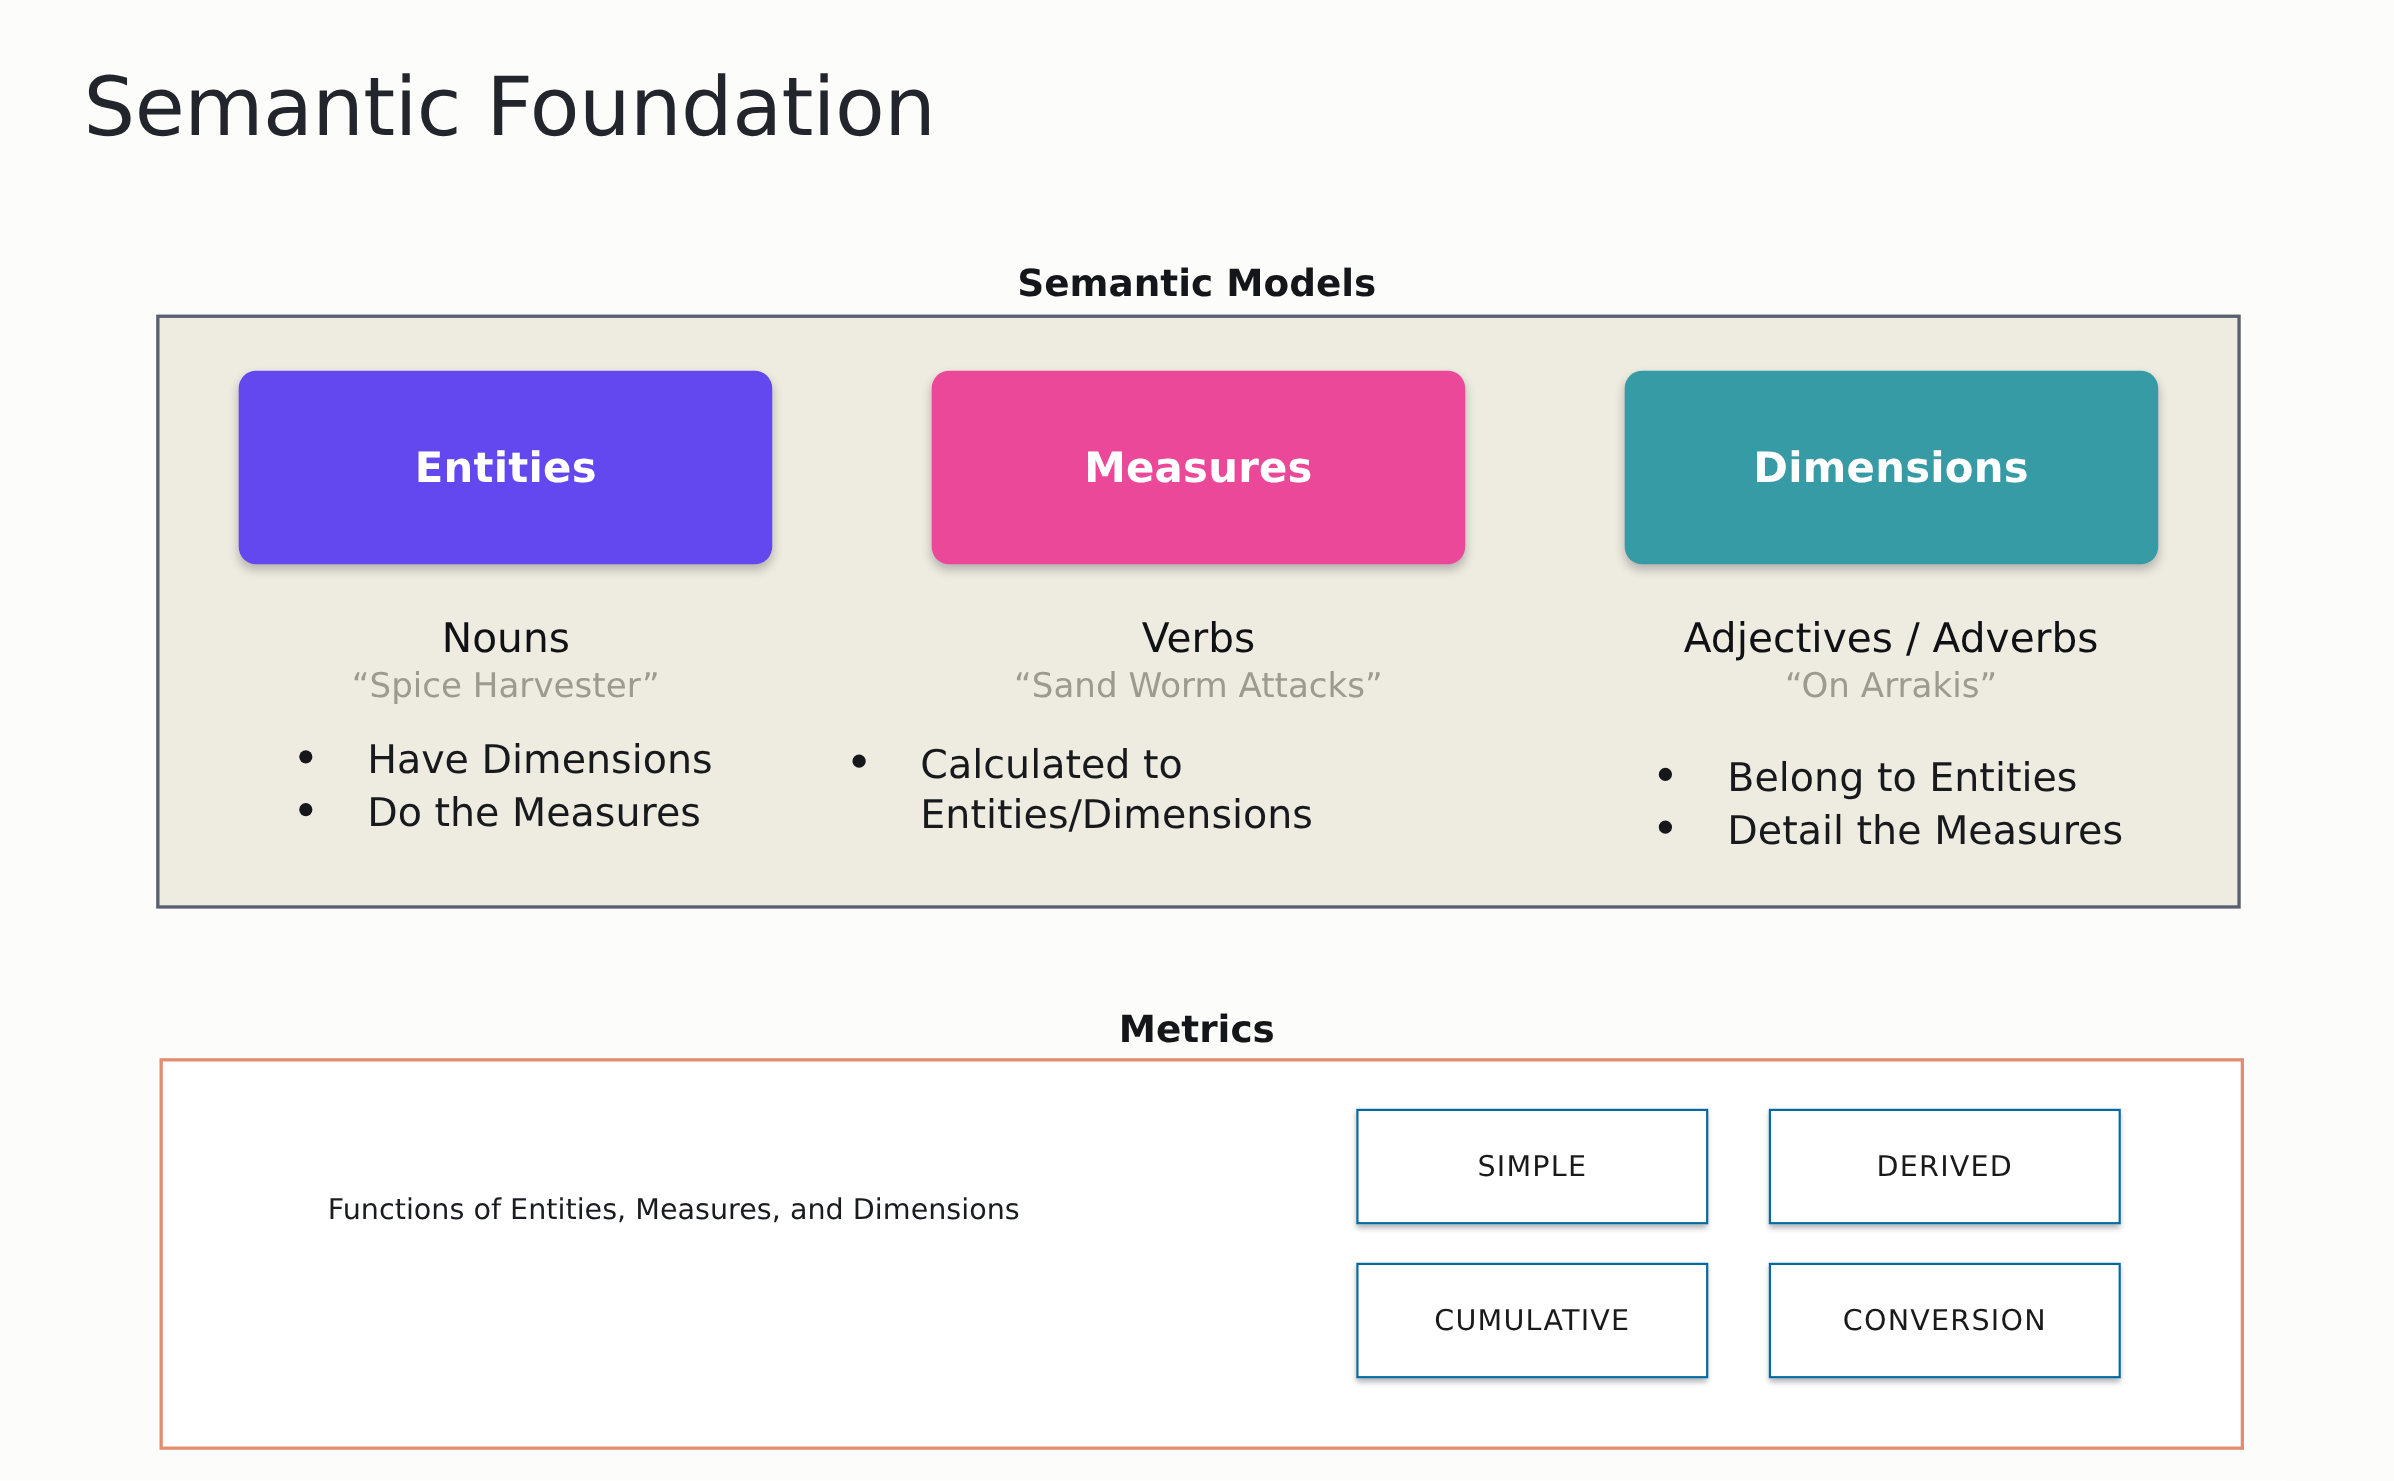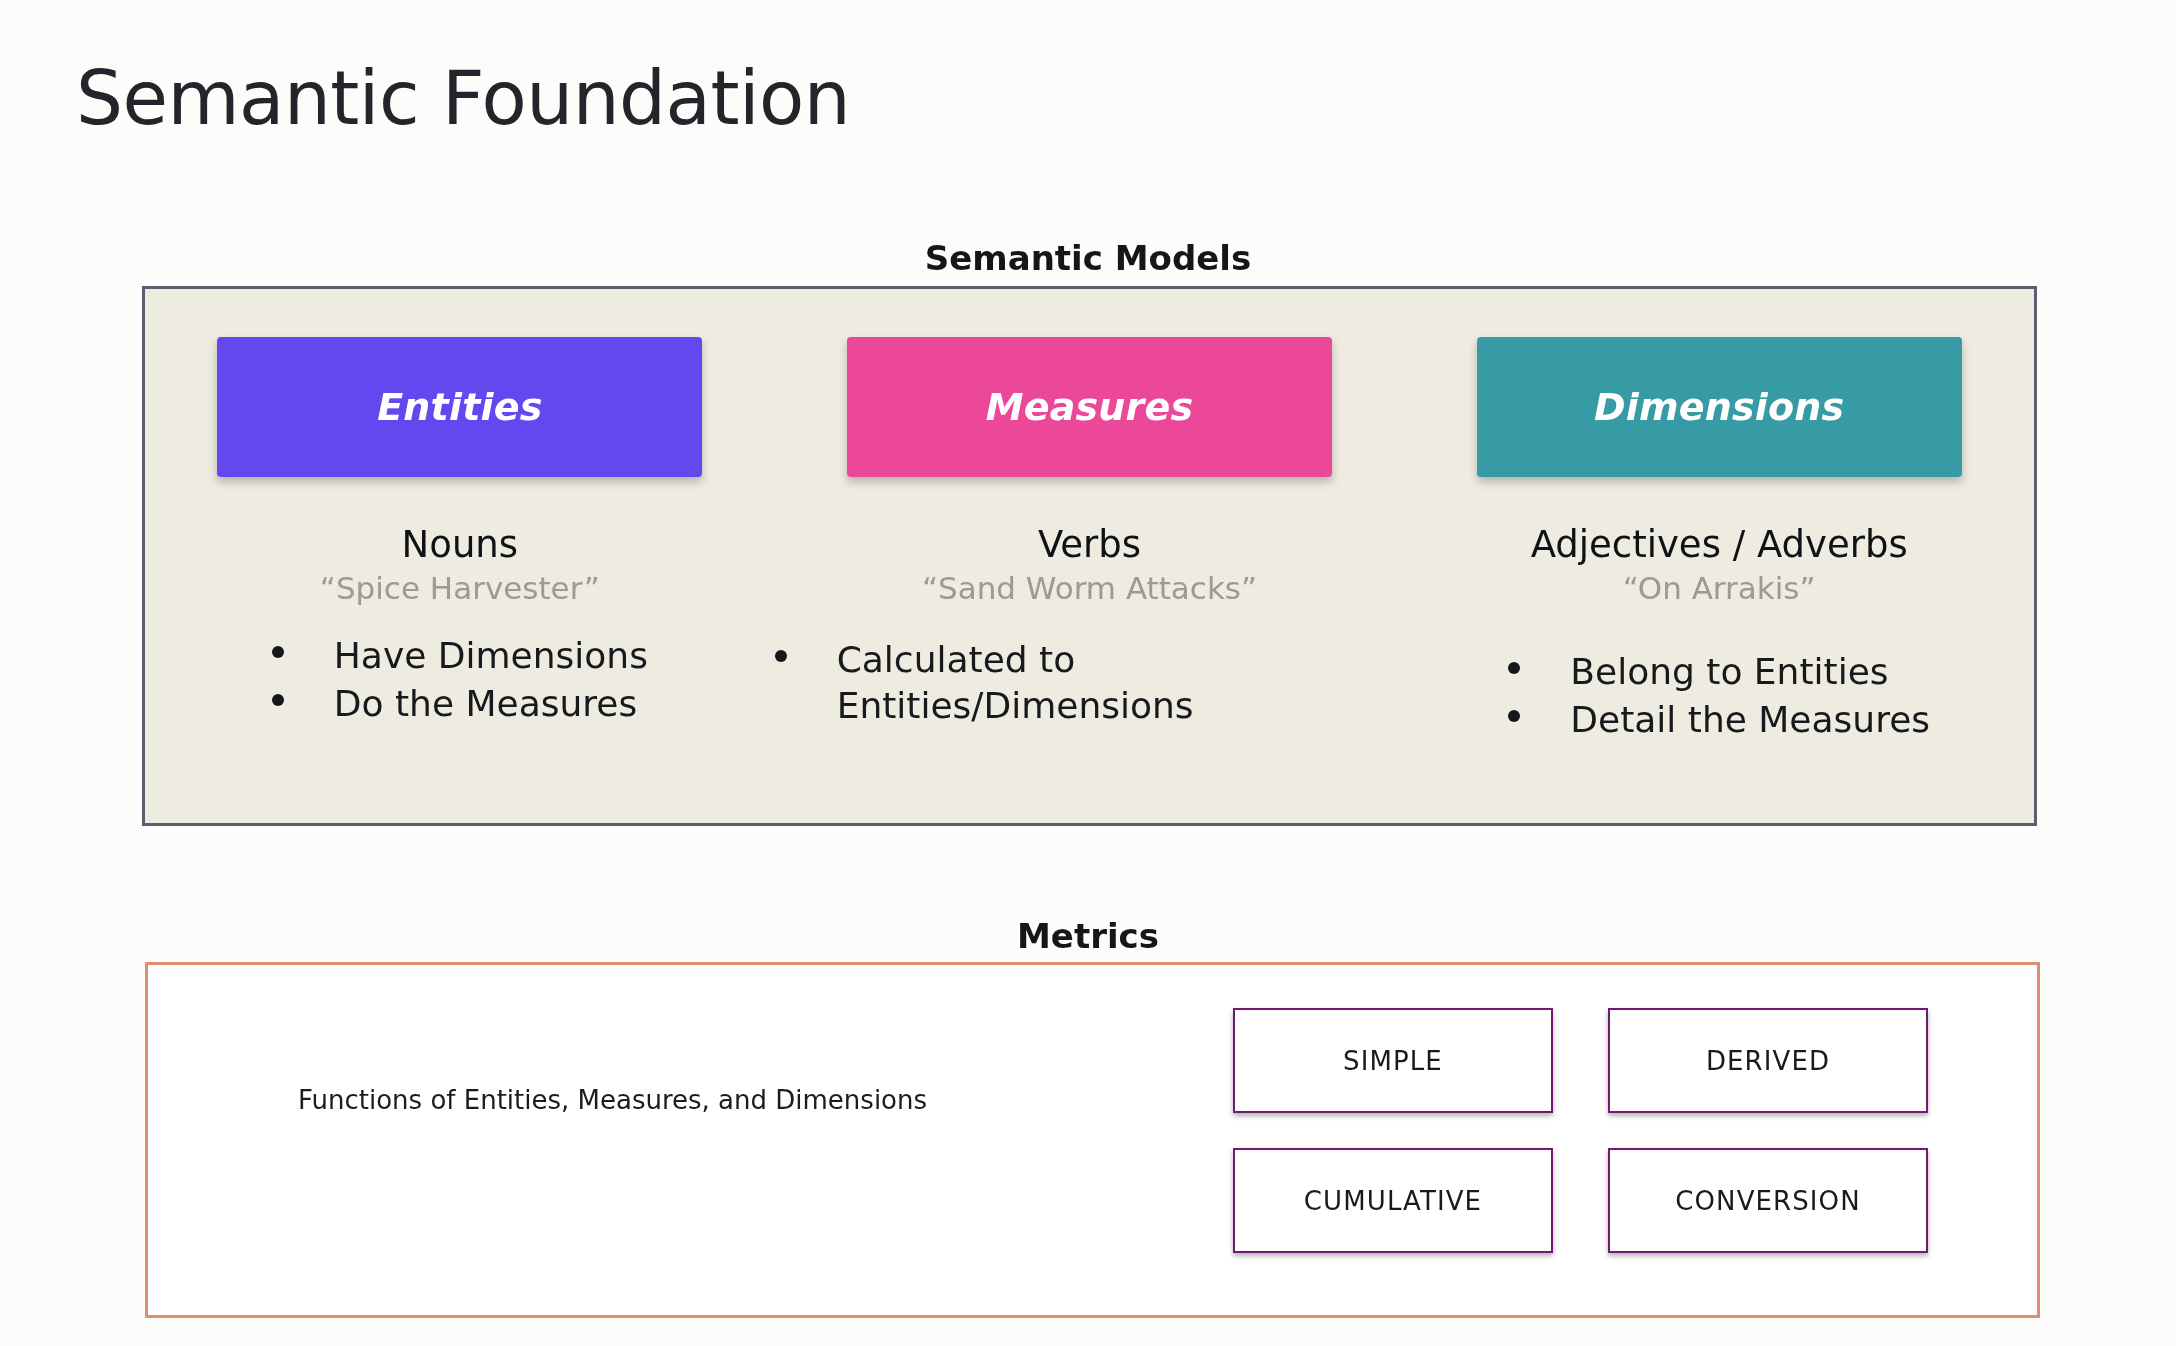--- a/index.html
+++ b/index.html
@@ -77,32 +77,31 @@
     position: relative;
     display: flex;
     flex-direction: column;
     align-items: center;
   }
 
   
   .pill {
     margin-top: 48px;
     width: 485px;
-    height: 140px;
-    border-radius: 4px;
+    height: 176px;
+    border-radius: 16px;
     display: flex;
     align-items: center;
     justify-content: center;
     color: #ffffff;
     font-size: 38px;
     font-weight: 700;
     letter-spacing: 0.2px;
     box-shadow: 0 5px 9px rgba(40, 40, 50, 0.28);
     box-sizing: border-box;
-    font-style: italic;
   }
   .sm-col:nth-child(1) .pill { background: #6347ef; }
   .sm-col:nth-child(2) .pill { background: #ec4899; }
   .sm-col:nth-child(3) .pill { background: #369ba5; }
 
   
   .pos-title {
     margin-top: 48px;
     font-size: 37px;
     font-weight: 400;
@@ -176,21 +175,21 @@
     position: absolute;
     left: 1085px;
     top: 43px;
     display: grid;
     grid-template-columns: 320px 320px;
     grid-template-rows: 105px 105px;
     column-gap: 55px;
     row-gap: 35px;
   }
   .metric-type-box {
-    border: 2px solid #701a75;
+    border: 2px solid #0369a1;
     background: #ffffff;
     display: flex;
     align-items: center;
     justify-content: center;
     font-size: 26px;
     letter-spacing: 1.1px;
     color: #1a1a1a;
     box-shadow: 0 3px 5px rgba(0, 0, 0, 0.30);
     box-sizing: border-box;
   }

